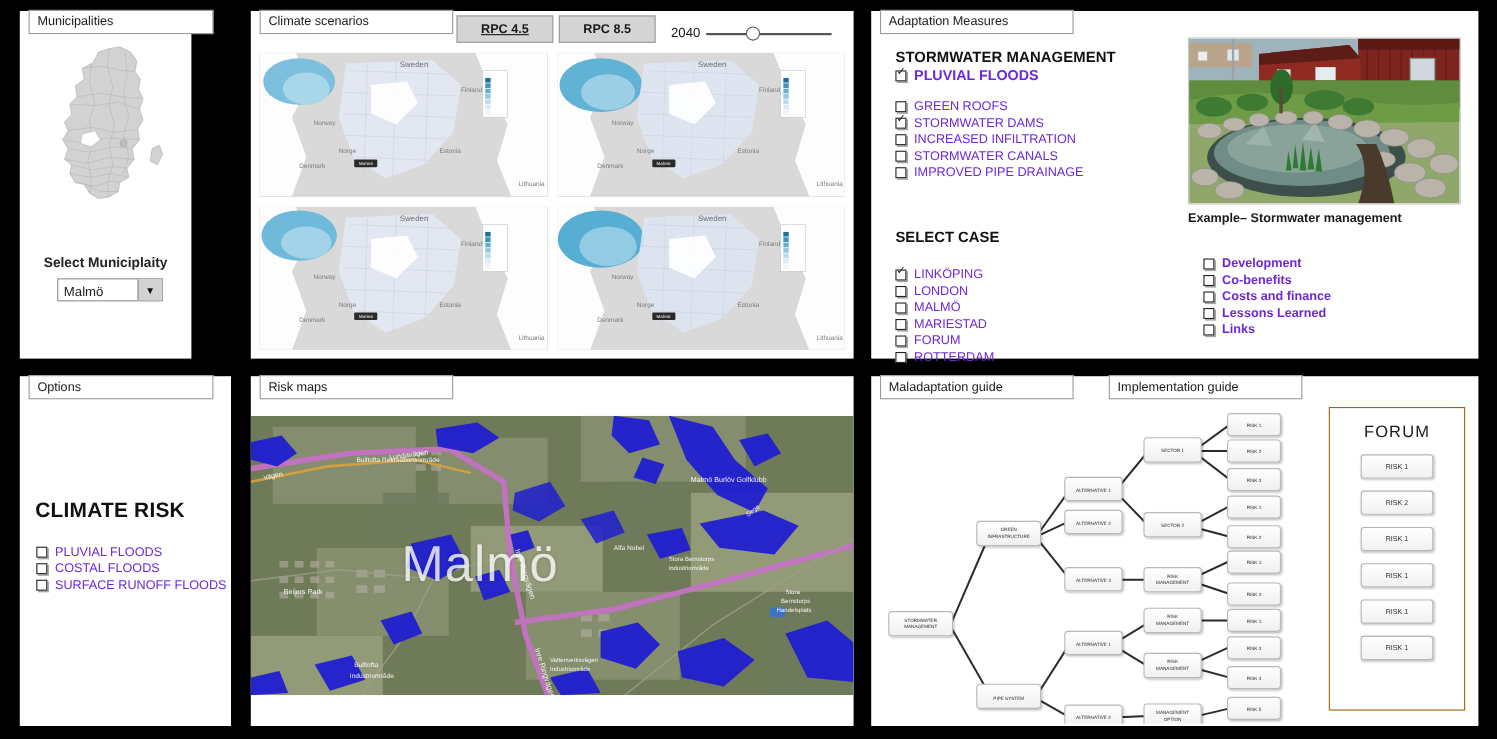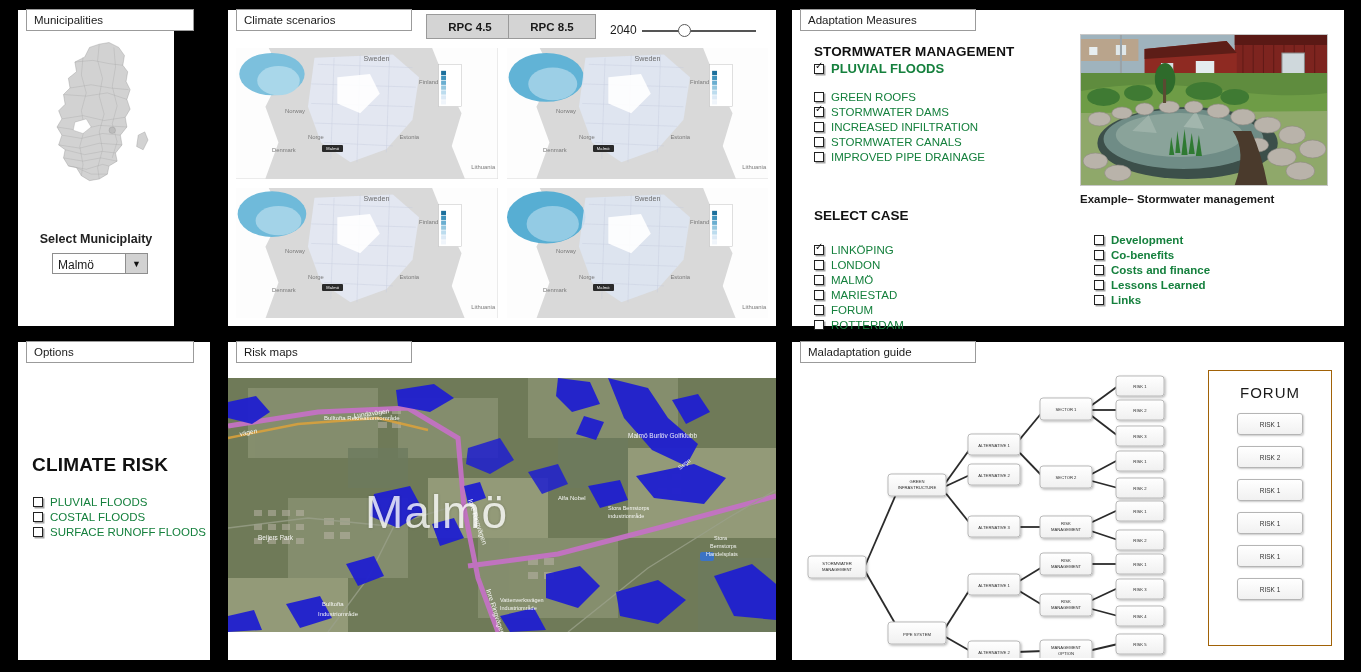--- a/index.html
+++ b/index.html
@@ -51,21 +51,21 @@
   }
 
   
   .scn-bar { position: absolute; top: 4px; left: 186px; right: 6px; height: 26px; }
   .scn-btn {
     position: absolute; top: 0; width: 88px; height: 25px;
     background: #d4d4d4; border: 1px solid #9a9a9a;
     font-size: 11.5px; font-weight: bold; color: #1a1a1a;
     display: flex; align-items: center; justify-content: center;
   }
-  #btn-rpc45 { left: 12px; }
+  #btn-rpc45 { left: 1px; text-decoration: underline; }
   #btn-rpc85 { left: 94px; }
   .slider-wrap {
     position: absolute; left: 196px; top: 4px; width: 146px; height: 24px;
     display: flex; align-items: center; gap: 5px;
   }
   .slider-year { font-size: 12px; color: #1a1a1a; }
   .slider-track {
     position: relative; flex: 1; height: 12px; display: flex; align-items: center;
   }
   .slider-track::before {
@@ -102,21 +102,21 @@
   .cb-row { display: flex; align-items: flex-start; gap: 7px; line-height: 14px; margin: 1px 0; }
   .cb {
     flex: none; width: 10px; height: 10px; border: 1.6px solid #222;
     background: #fff; position: relative; margin-top: 1.5px;
     box-shadow: 1.5px 1.5px 0 rgba(0,0,0,.35);
   }
   .cb.checked::after {
     content: "✓"; position: absolute; left: 0px; top: -4px;
     font-size: 10px; line-height: 10px; color: #111;
   }
-  .cb-lbl { font-size: 11.5px; color: #15803d; }
+  .cb-lbl { font-size: 11.5px; color: #6d28d9; }
   .cb-lbl.strong { font-size: 13px; font-weight: 600; }
   .sel-case-head {
     font-size: 13.5px; font-weight: bold; color: #111; margin-top: 44px; margin-bottom: 20px;
   }
   .adapt-right { position: absolute; left: 288px; top: 24px; width: 248px; }
   .photo {
     width: 100%; height: 152px; position: relative; overflow: hidden;
     border: 1px solid #c8c8c8;
   }
   .photo svg { display: block; width: 100%; height: 100%; }
@@ -683,20 +683,21 @@
           <text x="94" y="228" font-size="6">Bulltofta</text>
           <text x="90" y="238" font-size="6">Industriområde</text>
         </g>
       </svg>
       <div class="rm-title">Malmö</div>
     </div>
   </div>
 
   <div class="panel" id="pnl-guides">
     <div class="tab-label wide">Maladaptation guide</div>
+    <div class="tab-label wide" style="left:216px;">Implementation guide</div>
 
     <div class="tree-area">
       <svg viewBox="0 0 430 288" preserveAspectRatio="none">
         <defs>
           <linearGradient id="nodeg" x1="0" y1="0" x2="0" y2="1">
             <stop offset="0" stop-color="#ffffff"></stop>
               <stop offset="1" stop-color="#f0f0f0"></stop>
           </linearGradient>
           <filter id="nsh" x="-20%" y="-20%" width="160%" height="160%">
             <feDropShadow dx="1.2" dy="1.2" stdDeviation="0.9" flood-color="#000" flood-opacity="0.28"></feDropShadow>

